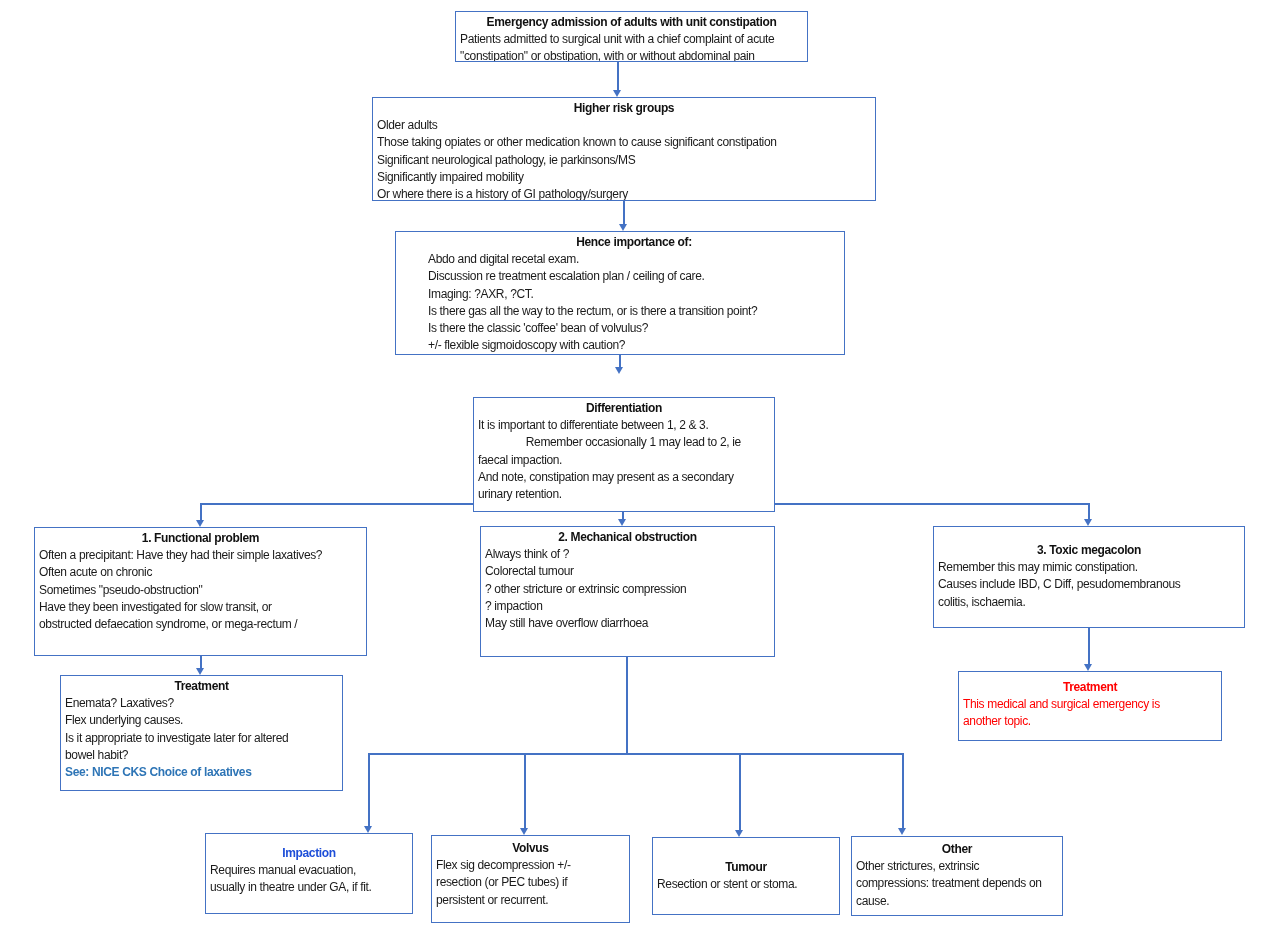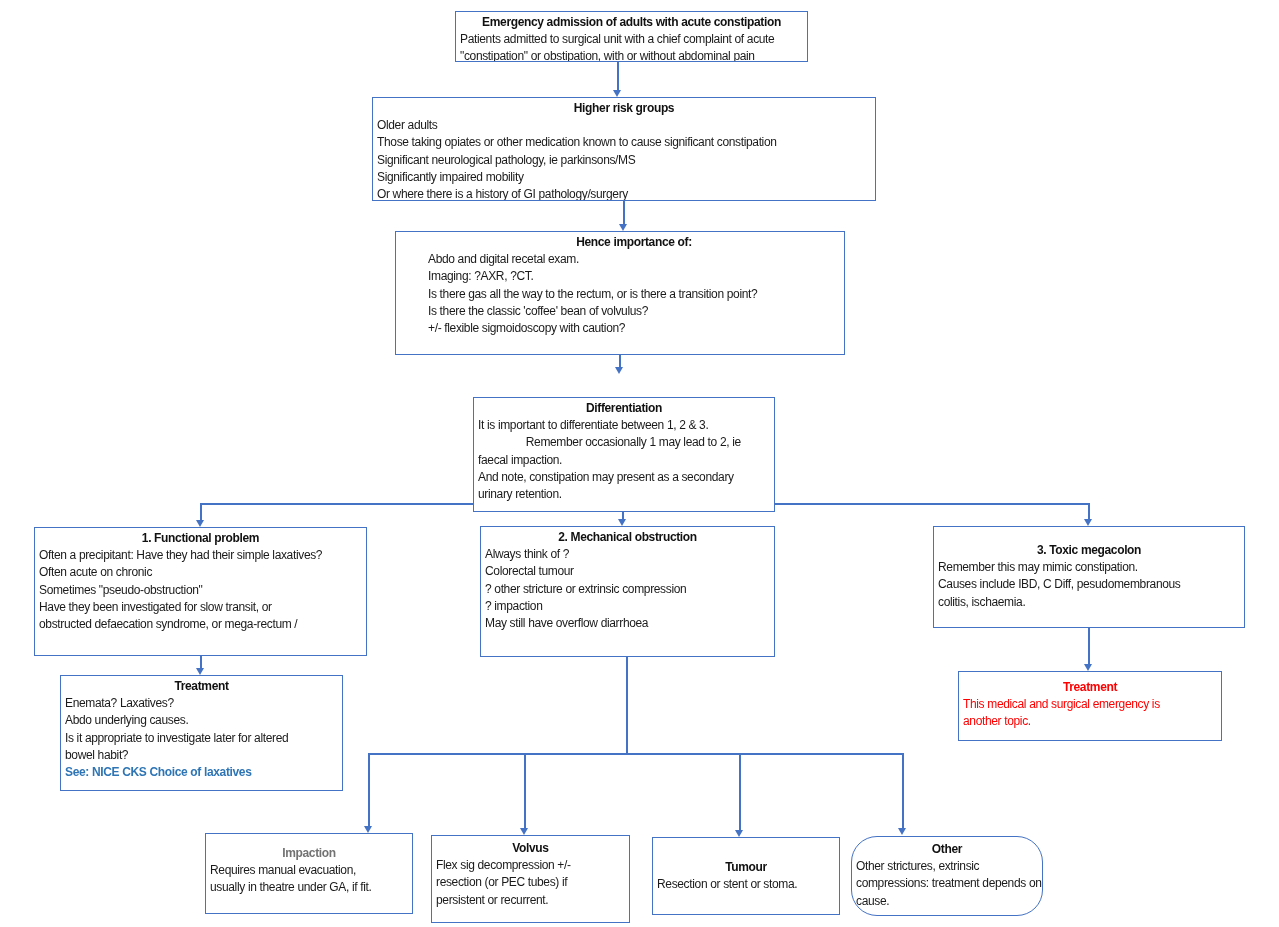--- a/index.html
+++ b/index.html
@@ -14,21 +14,21 @@
     padding:2px 4px; overflow:hidden;
   }
   .node .title { font-weight:700; text-align:center; white-space:pre; color:#111111; }
   .node .line  { white-space:pre; }
   .pt2  { padding-top:4px; }
   .pt6  { padding-top:7px; }
   .pt10 { padding-top:11px; }
   .pt14 { padding-top:15px; }
   .pt20 { padding-top:21px; }
   .t-red .title, .t-red .line { color:#FF0000; }
-  .t-orange .title { color:#737373; }
+  .t-orange .title { color:#1d4ed8; }
   .link-line { color:#2E75B6; font-weight:700; }
   .vline { position:absolute; width:1.5px; background:#4472C4; }
   .hline { position:absolute; height:1.5px; background:#4472C4; }
   .arrow {
     position:absolute; width:0; height:0;
     border-left:4.5px solid transparent; border-right:4.5px solid transparent;
     border-top:7px solid #4472C4;
   }
 </style>
 </head>
@@ -72,37 +72,38 @@
   <div class="vline" style="left:524px; top:753px; height:76px;"></div>
   <div class="arrow" style="left:520px; top:828px;"></div>
 
   <div class="vline" style="left:739px; top:753px; height:78px;"></div>
   <div class="arrow" style="left:735px; top:830px;"></div>
 
   <div class="vline" style="left:902px; top:753px; height:76px;"></div>
   <div class="arrow" style="left:898px; top:828px;"></div>
 
   <div class="node" style="left:455px; top:11px; width:353px; height:51px;">
-    <div class="title">Emergency admission of adults with acute constipation</div>
+    <div class="title">Emergency admission of adults with unit constipation</div>
     <div class="line">Patients admitted to surgical unit with a chief complaint of acute</div>
     <div class="line">"constipation" or obstipation, with or without abdominal pain</div>
   </div>
 
   <div class="node" style="left:372px; top:97px; width:504px; height:104px;">
     <div class="title">Higher risk groups</div>
     <div class="line">Older adults</div>
     <div class="line">Those taking opiates or other medication known to cause significant constipation</div>
     <div class="line">Significant neurological pathology, ie parkinsons/MS</div>
     <div class="line">Significantly impaired mobility</div>
     <div class="line">Or where there is a history of GI pathology/surgery</div>
   </div>
 
   <div class="node" style="left:395px; top:231px; width:450px; height:124px;padding-left:32px;">
     <div class="title">Hence importance of:</div>
     <div class="line">Abdo and digital recetal exam.</div>
+    <div class="line">Discussion re treatment escalation plan / ceiling of care.</div>
     <div class="line">Imaging: ?AXR, ?CT.</div>
     <div class="line">Is there gas all the way to the rectum, or is there a transition point?</div>
     <div class="line">Is there the classic 'coffee' bean of volvulus?</div>
     <div class="line">+/- flexible sigmoidoscopy with caution?</div>
   </div>
 
   <div class="node" style="left:473px; top:374px; width:302px; height:115px;margin-top:23px;">
     <div class="title">Differentiation</div>
     <div class="line">It is important to differentiate between 1, 2 &amp; 3.</div>
     <div class="line">                Remember occasionally 1 may lead to 2, ie</div>
@@ -132,21 +133,21 @@
   <div class="node pt14" style="left:933px; top:526px; width:312px; height:102px;">
     <div class="title">3. Toxic megacolon</div>
     <div class="line">Remember this may mimic constipation.</div>
     <div class="line">Causes include IBD, C Diff, pesudomembranous</div>
     <div class="line">colitis, ischaemia.</div>
   </div>
 
   <div class="node" style="left:60px; top:675px; width:283px; height:116px;">
     <div class="title">Treatment</div>
     <div class="line">Enemata? Laxatives?</div>
-    <div class="line">Abdo underlying causes.</div>
+    <div class="line">Flex underlying causes.</div>
     <div class="line">Is it appropriate to investigate later for altered</div>
     <div class="line">bowel habit?</div>
     <div class="line link-line">See: NICE CKS Choice of laxatives</div>
   </div>
 
   <div class="node t-red pt6" style="left:958px; top:671px; width:264px; height:70px;">
     <div class="title">Treatment</div>
     <div class="line">This medical and surgical emergency is</div>
     <div class="line">another topic.</div>
   </div>
@@ -162,20 +163,20 @@
     <div class="line">Flex sig decompression +/-</div>
     <div class="line">resection (or PEC tubes) if</div>
     <div class="line">persistent or recurrent.</div>
   </div>
 
   <div class="node pt20" style="left:652px; top:837px; width:188px; height:78px;">
     <div class="title">Tumour</div>
     <div class="line">Resection or stent or stoma.</div>
   </div>
 
-  <div class="node pt2" style="left:851px; top:836px; width:192px; height:80px;border-radius:26px;">
+  <div class="node pt2" style="left:851px; top:836px; width:212px; height:80px;">
     <div class="title">Other</div>
     <div class="line">Other strictures, extrinsic</div>
     <div class="line">compressions: treatment depends on</div>
     <div class="line">cause.</div>
   </div>
 
 </div>
 
 </body></html>

